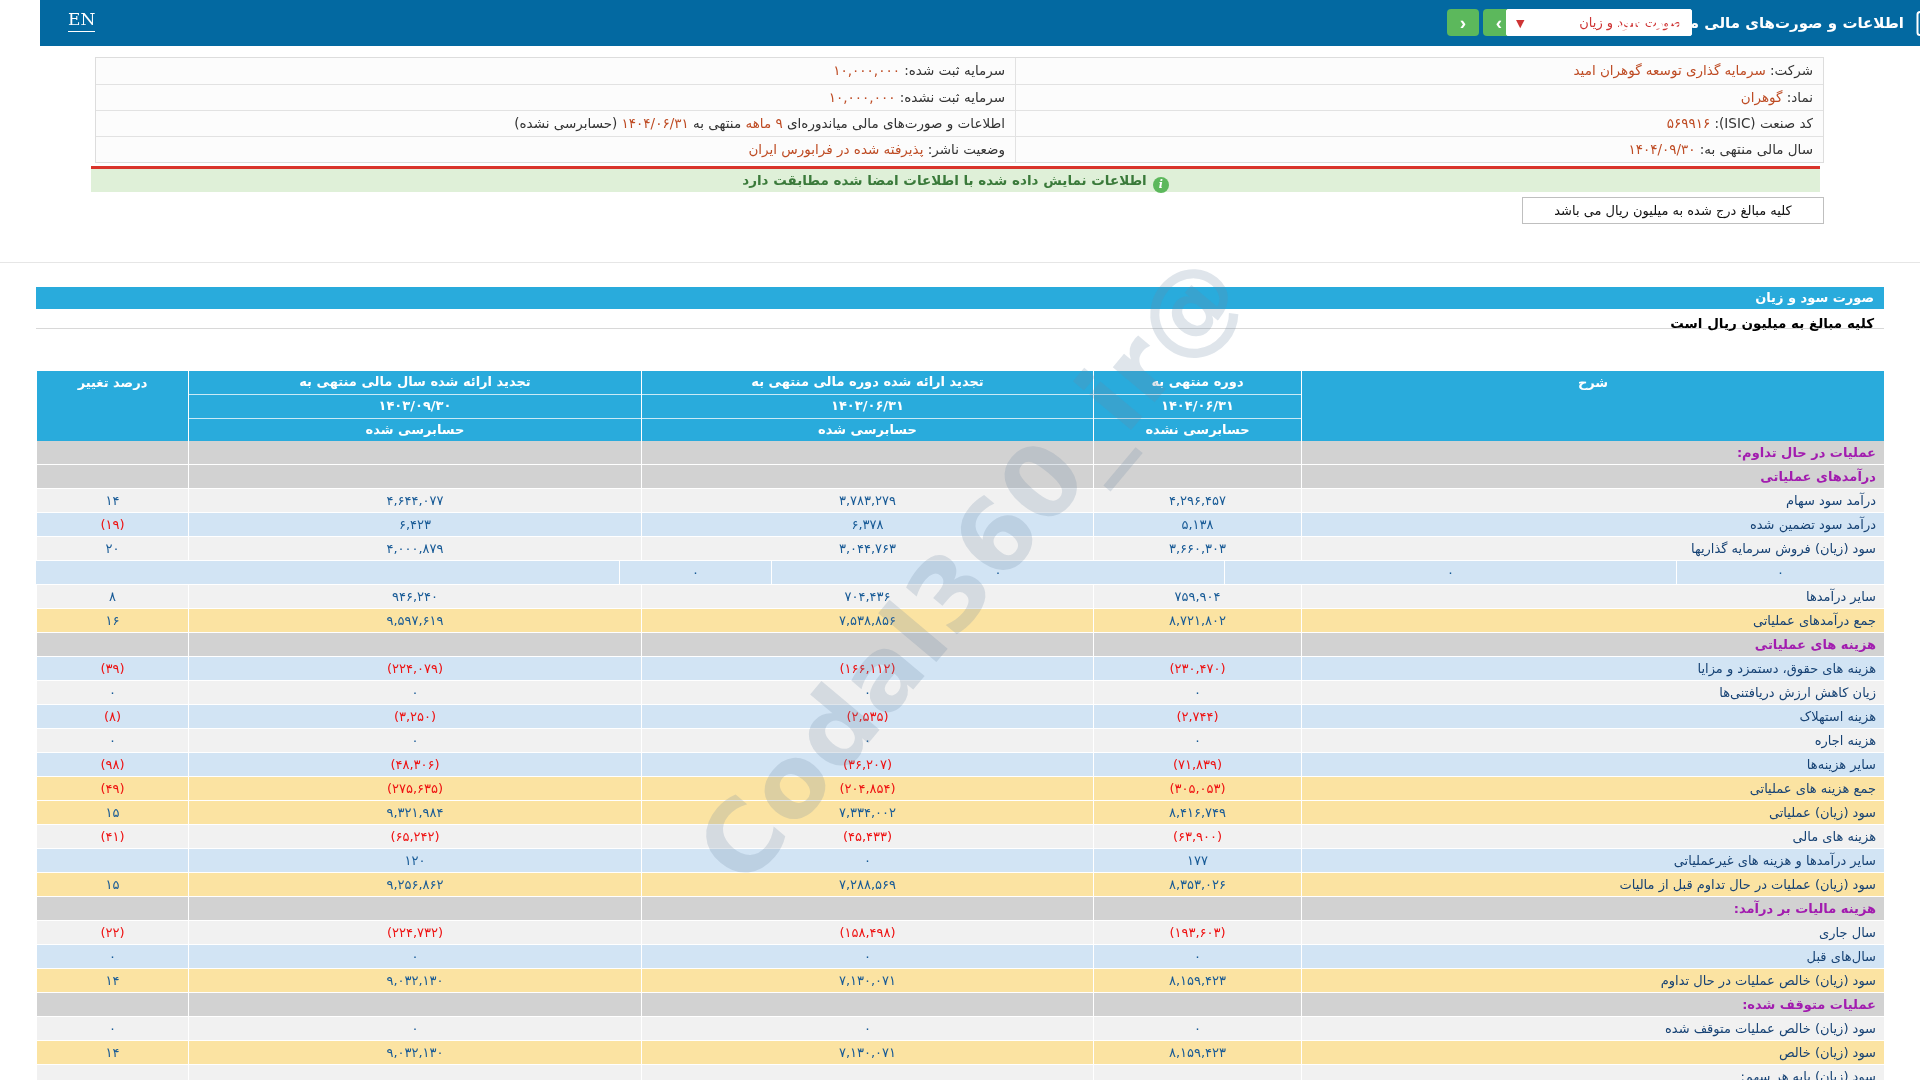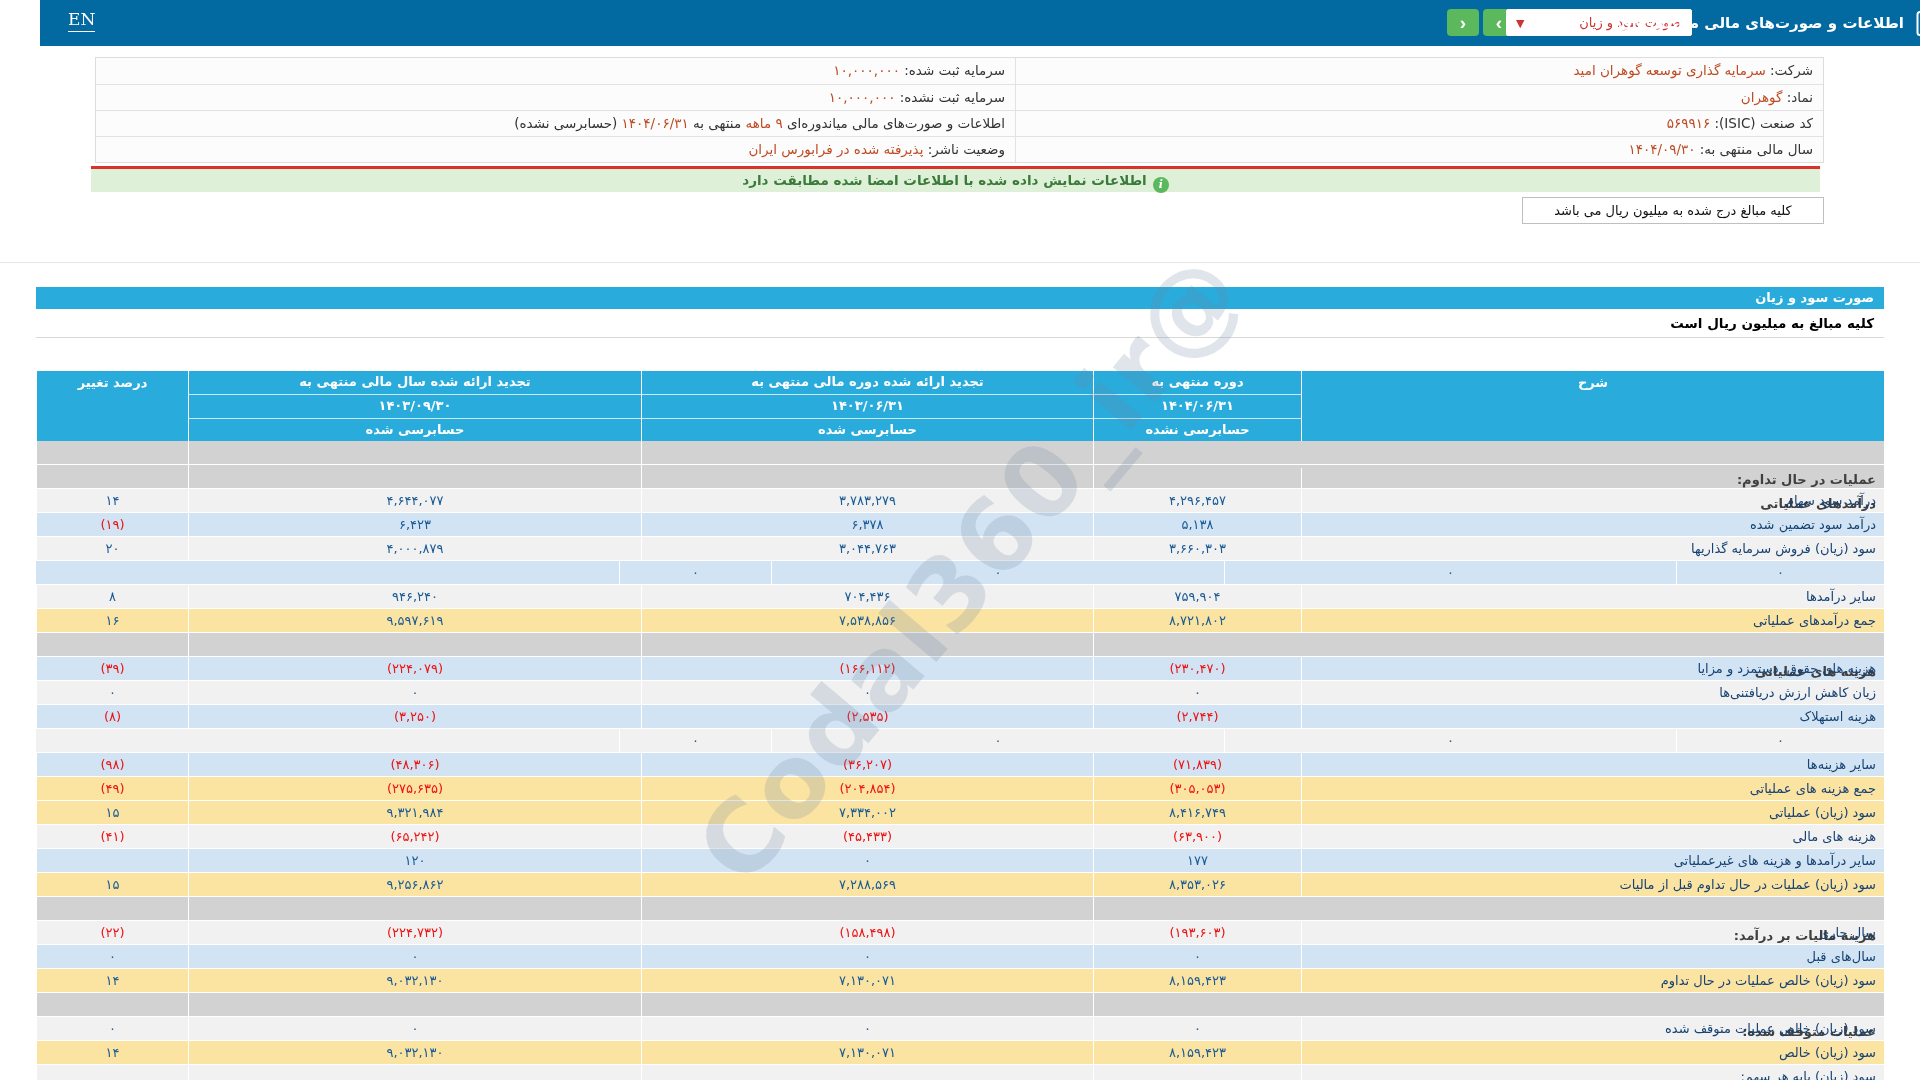--- a/index.html
+++ b/index.html
@@ -49,21 +49,21 @@
     background:#fff; border:1px solid #BFBFBF; text-align:center; line-height:25px;
     font-size:13px; color:#111; }
 
   #page-divider { position:absolute; top:262px; left:0; width:1920px; height:0;
     border-top:1px solid #E6E6E6; }
 
   
   #stmt-bar { position:absolute; right:36px; top:287px; width:1848px; height:22px;
     background:#29ABDC; color:#fff; font-size:13px; font-weight:bold; line-height:22px;
     padding:0 10px; }
-  #unit-line { position:absolute; right:36px; top:309px; width:1848px; height:29px;
+  #unit-line { position:absolute; right:36px; top:309px; width:1848px; height:20px;
     background:#fff; border-bottom:1px solid #D8D8D8; color:#000; font-weight:bold;
     font-size:13.5px; line-height:28px; padding:0 10px; }
 
   
   #tbl { position:absolute; right:36px; top:371px; width:1848px; }
   .c { border-left:1px solid #fff; }
   .w-desc { width:583px; } .w-p1 { width:208px; } .w-p2 { width:452px; }
   .w-p3 { width:453px; } .w-pct { width:152px; }
 
   #thead { display:flex; background:#29ABDC; color:#fff; font-weight:bold; font-size:13px; }
@@ -76,21 +76,21 @@
   #tbody { background:#fff; }
   .trow { display:flex; height:24px; border-bottom:1px solid #fff; font-size:13px; }
   .trow .cell { height:100%; line-height:23px; overflow:hidden; white-space:nowrap; }
   .trow .desc { text-align:right; padding:0 8px; color:#164274; }
   .trow .num { text-align:center; color:#175A96; }
   .trow .num.neg { color:#EE1111; }
   .bg-light { background:#F1F1F1; }
   .bg-blue  { background:#D2E4F4; }
   .bg-yellow{ background:#FBE3A2; }
   .bg-gray  { background:#D2D2D2; }
-  .section .desc { font-weight:bold; color:#404040;margin-top:27px; }
+  .section .desc { font-weight:bold; color:#a21caf; }
 
   
   #watermark { position:absolute; left:560px; top:510px; width:820px; text-align:center;
     transform:rotate(-50deg); font-size:100px; font-weight:bold;
     color:rgba(110,135,165,.22); letter-spacing:2px; pointer-events:none;
     font-family:"DejaVu Sans", sans-serif; z-index:40; }
 </style>
 </head>
 <body>
 
@@ -272,20 +272,21 @@
     <div class="cell c w-pct num">۰</div>
   </div>
       <div class="trow bg-blue">
     <div class="cell c w-desc desc">هزینه استهلاک</div>
     <div class="cell c w-p1 num neg">(۲,۷۴۴)</div>
     <div class="cell c w-p2 num neg">(۲,۵۳۵)</div>
     <div class="cell c w-p3 num neg">(۳,۲۵۰)</div>
     <div class="cell c w-pct num neg">(۸)</div>
   </div>
       <div class="trow bg-light">
+    <div class="cell c w-desc desc">هزینه اجاره</div>
     <div class="cell c w-p1 num">۰</div>
     <div class="cell c w-p2 num">۰</div>
     <div class="cell c w-p3 num">۰</div>
     <div class="cell c w-pct num">۰</div>
   </div>
       <div class="trow bg-blue">
     <div class="cell c w-desc desc">سایر هزینه‌ها</div>
     <div class="cell c w-p1 num neg">(۷۱,۸۳۹)</div>
     <div class="cell c w-p2 num neg">(۳۶,۲۰۷)</div>
     <div class="cell c w-p3 num neg">(۴۸,۳۰۶)</div>

